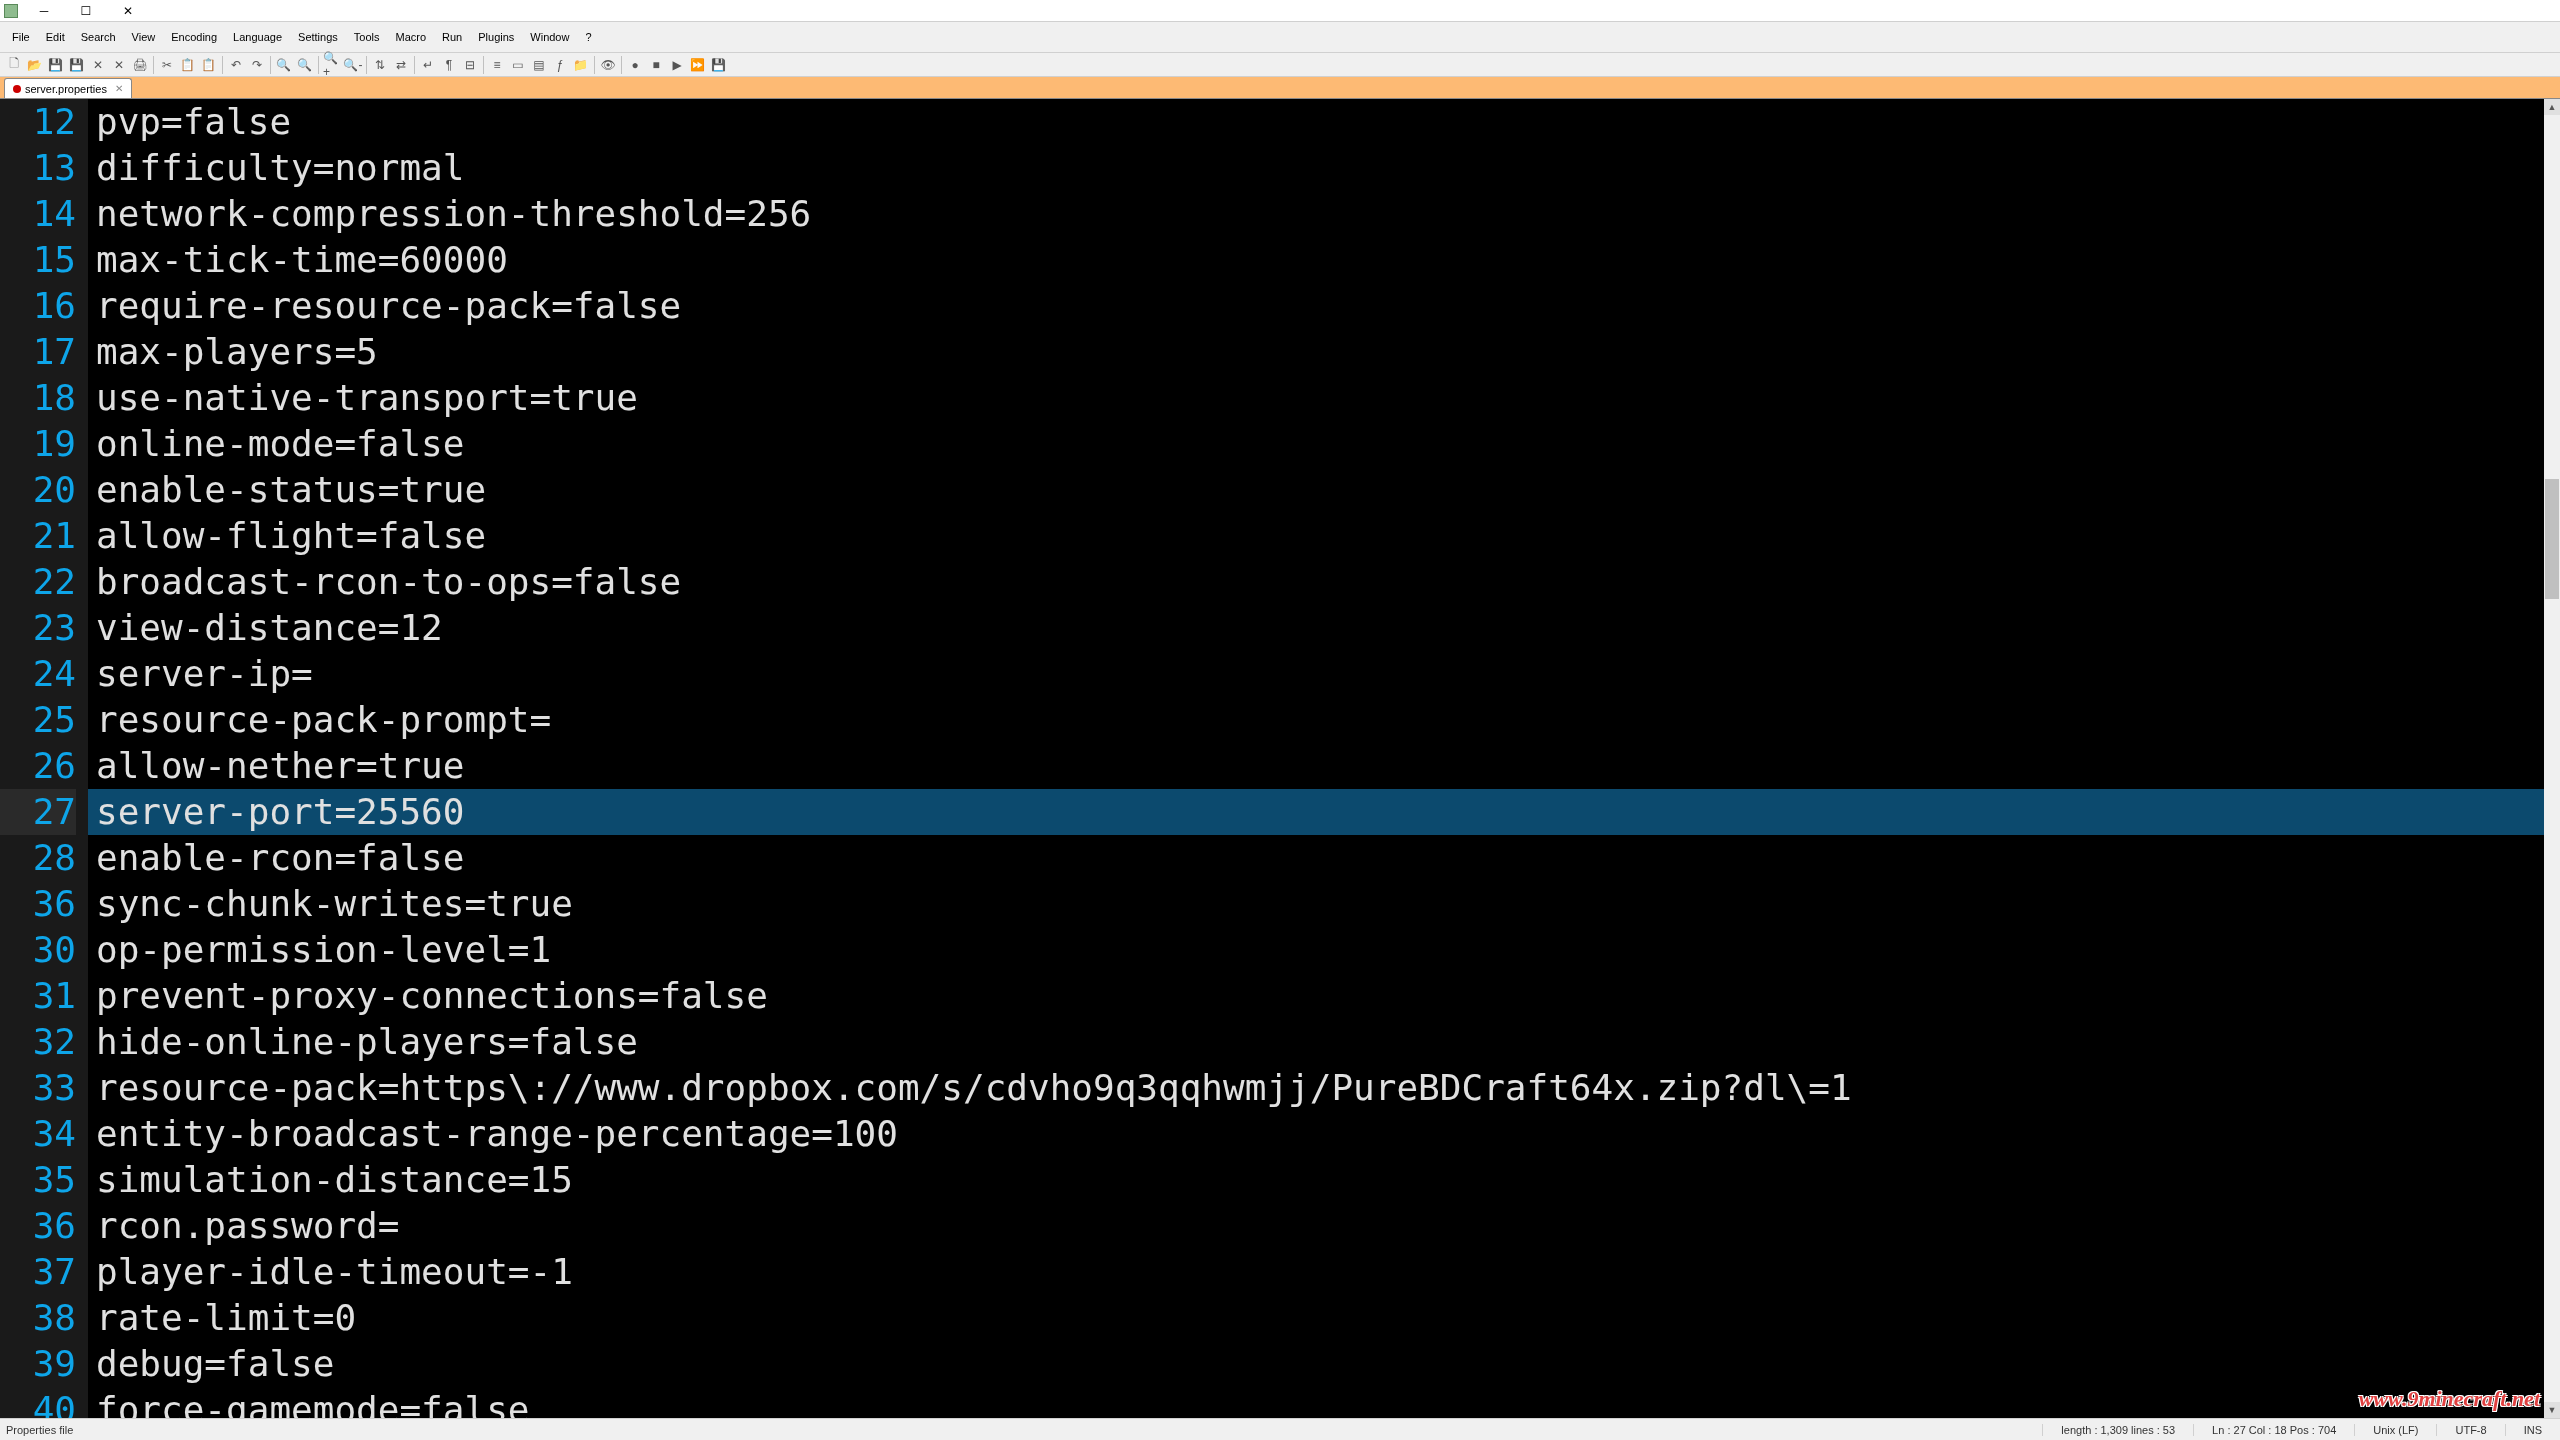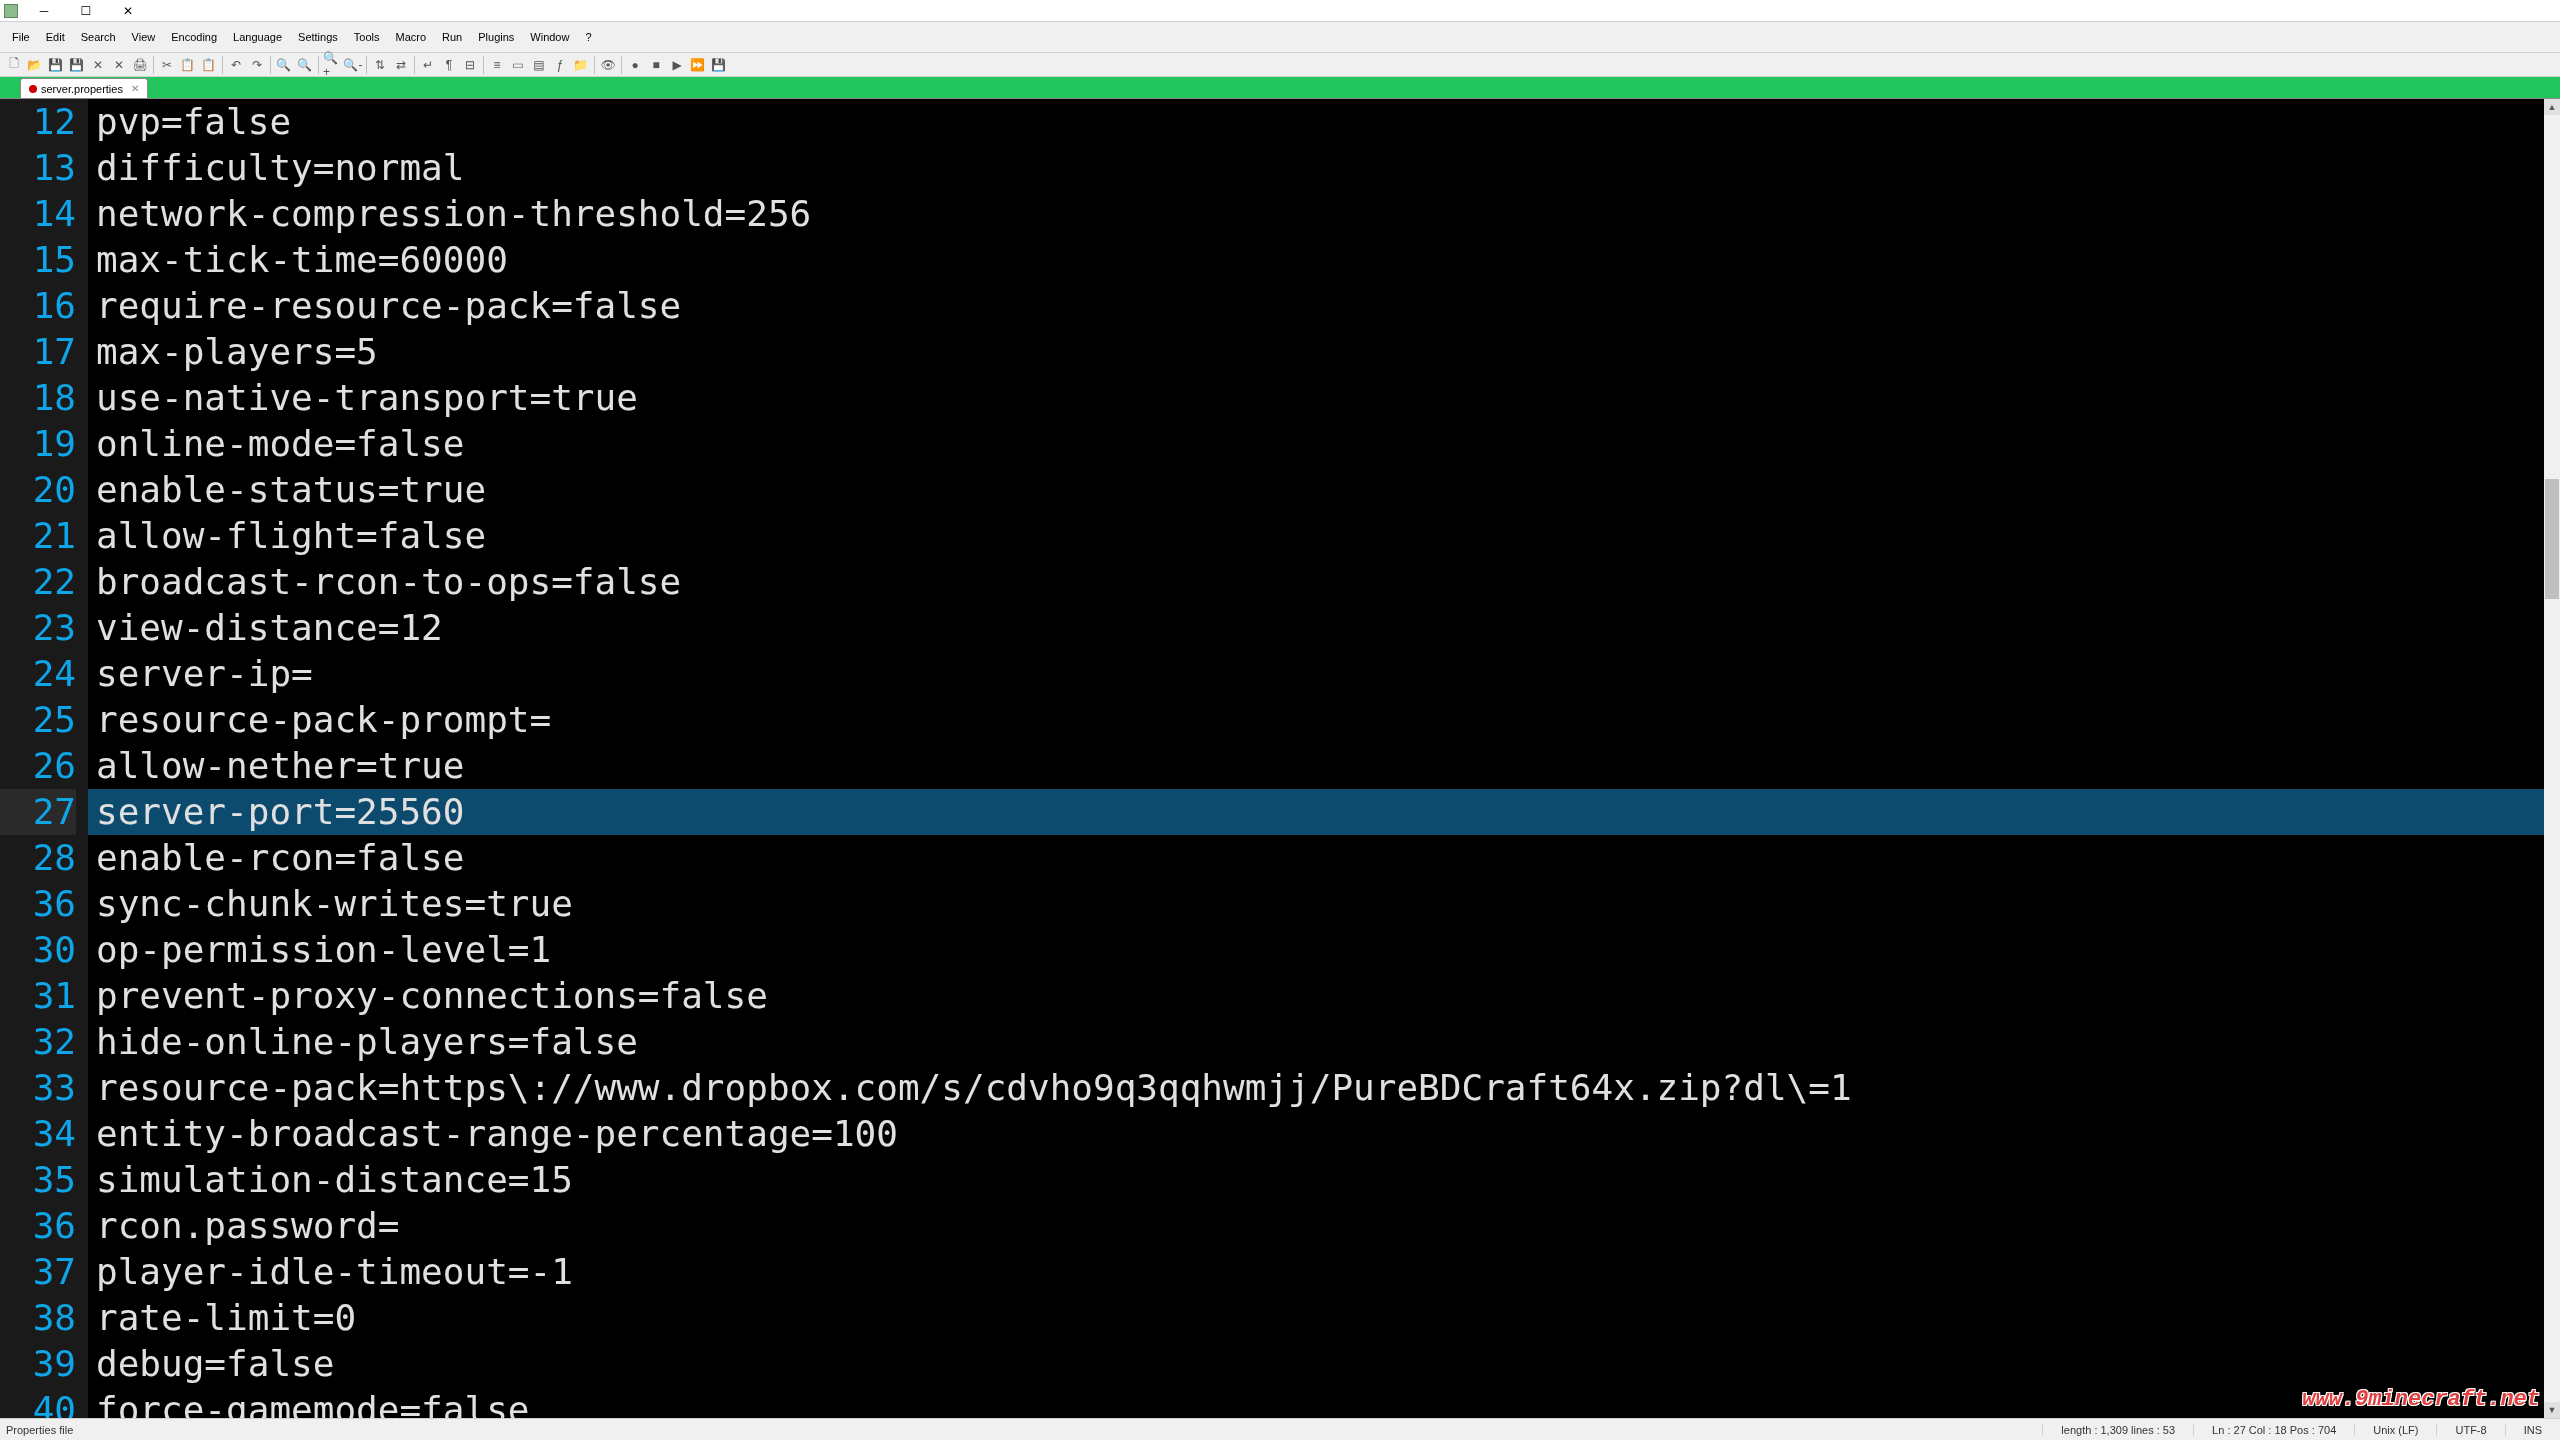--- a/index.html
+++ b/index.html
@@ -11,42 +11,42 @@
 .title-bar .win-btns { display: flex; gap: 2px; }
 .title-bar .win-btn { width: 40px; height: 18px; display: flex; align-items: center; justify-content: center; cursor: pointer; font-size: 12px; color: #000; }
 
 .menu-bar { height: 31px; background: #f0f0f0; display: flex; align-items: center; padding: 0 4px; border-bottom: 1px solid #d0d0d0; }
 .menu-bar .menu-item { padding: 2px 8px; font-size: 11px; cursor: pointer; }
 
 .toolbar { height: 24px; background: #f0f0f0; display: flex; align-items: center; padding: 0 4px; border-bottom: 1px solid #d0d0d0; gap: 1px; }
 .toolbar .tb-btn { width: 20px; height: 20px; display: flex; align-items: center; justify-content: center; cursor: pointer; font-size: 12px; color: #555; border: 1px solid transparent; }
 .toolbar .sep { width: 1px; height: 18px; background: #c0c0c0; margin: 0 2px; }
 
-.tab-bar { height: 22px; background: #22c55e; display: flex; align-items: flex-end; padding: 0 20px; border-bottom: 1px solid #888; }
+.tab-bar { height: 22px; background: #fdba74; display: flex; align-items: flex-end; padding: 0 4px; border-bottom: 1px solid #888; }
 .tab { height: 20px; background: #fff; border: 1px solid #888; border-bottom: none; padding: 0 8px; display: flex; align-items: center; gap: 4px; font-size: 11px; cursor: pointer; border-radius: 3px 3px 0 0; }
 .tab .dot { width: 8px; height: 8px; background: #c00; border-radius: 50%; }
 .tab .tab-close { font-size: 10px; color: #888; margin-left: 4px; }
 
 .editor-area { flex: 1; background: #000; display: flex; position: relative; overflow: hidden; }
 .gutter { width: 88px; background: #1a1a1a; color: #0ea5e9; text-align: right; padding-right: 12px; font-family: "Consolas", monospace; font-size: 36px; line-height: 46px; user-select: none; }
 .code { flex: 1; background: #000; color: #e0e0e0; font-family: "Consolas", monospace; font-size: 36px; line-height: 46px; white-space: pre; }
 .code .line { padding-left: 8px; }
 .code .line.current { background: #0c4a6e; }
 .gutter .ln.current { background: #2a2a2a; }
 .scrollbar-v { width: 16px; background: #f0f0f0; position: absolute; right: 0; top: 0; bottom: 0; }
 .scrollbar-v .thumb { width: 14px; margin: 0 1px; background: #c0c0c0; height: 120px; position: absolute; top: 380px; }
 .scrollbar-v .arrow { width: 16px; height: 16px; background: #e0e0e0; position: absolute; font-size: 9px; text-align: center; line-height: 16px; color: #555; }
 .scrollbar-v .arrow.up { top: 0; }
 .scrollbar-v .arrow.down { bottom: 0; }
 
 .status-bar { height: 22px; background: #f0f0f0; border-top: 1px solid #d0d0d0; display: flex; align-items: center; font-size: 11px; color: #333; }
 .status-bar .sb-left { flex: 1; padding-left: 6px; }
 .status-bar .sb-item { padding: 0 18px; border-left: 1px solid #d0d0d0; }
 
-.watermark { position: absolute; right: 20px; bottom: 28px; color: #e04040; font-weight: bold; font-size: 22px; font-style: italic; text-shadow: 1px 1px 0 #fff, -1px -1px 0 #fff, 1px -1px 0 #fff, -1px 1px 0 #fff; font-family: Liberation Mono, monospace; }
+.watermark { position: absolute; right: 20px; bottom: 28px; color: #e04040; font-weight: bold; font-size: 22px; font-style: italic; text-shadow: 1px 1px 0 #fff, -1px -1px 0 #fff, 1px -1px 0 #fff, -1px 1px 0 #fff; font-family: Liberation Serif, serif; }
 </style>
 </head>
 <body>
 
 <div class="title-bar">
   <div class="icon"></div>
   <div class="win-btns">
     <div class="win-btn">─</div>
     <div class="win-btn">☐</div>
     <div class="win-btn close">✕</div>

